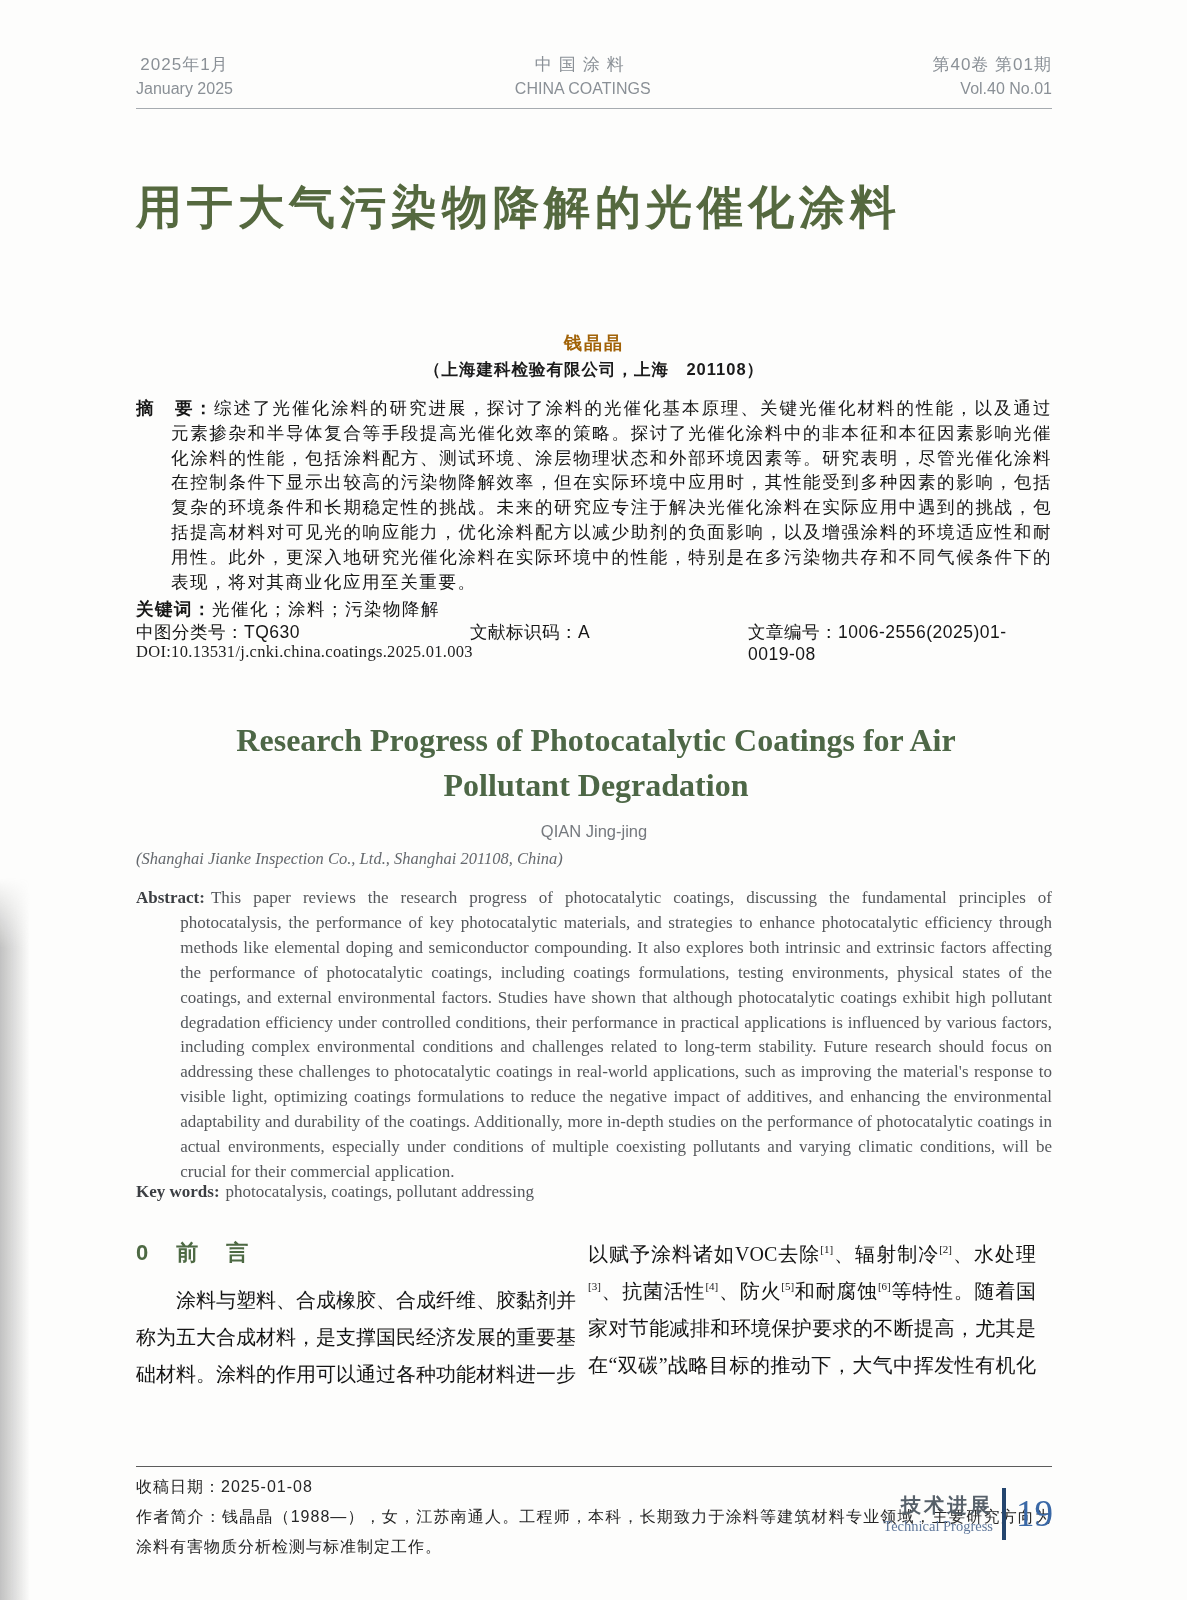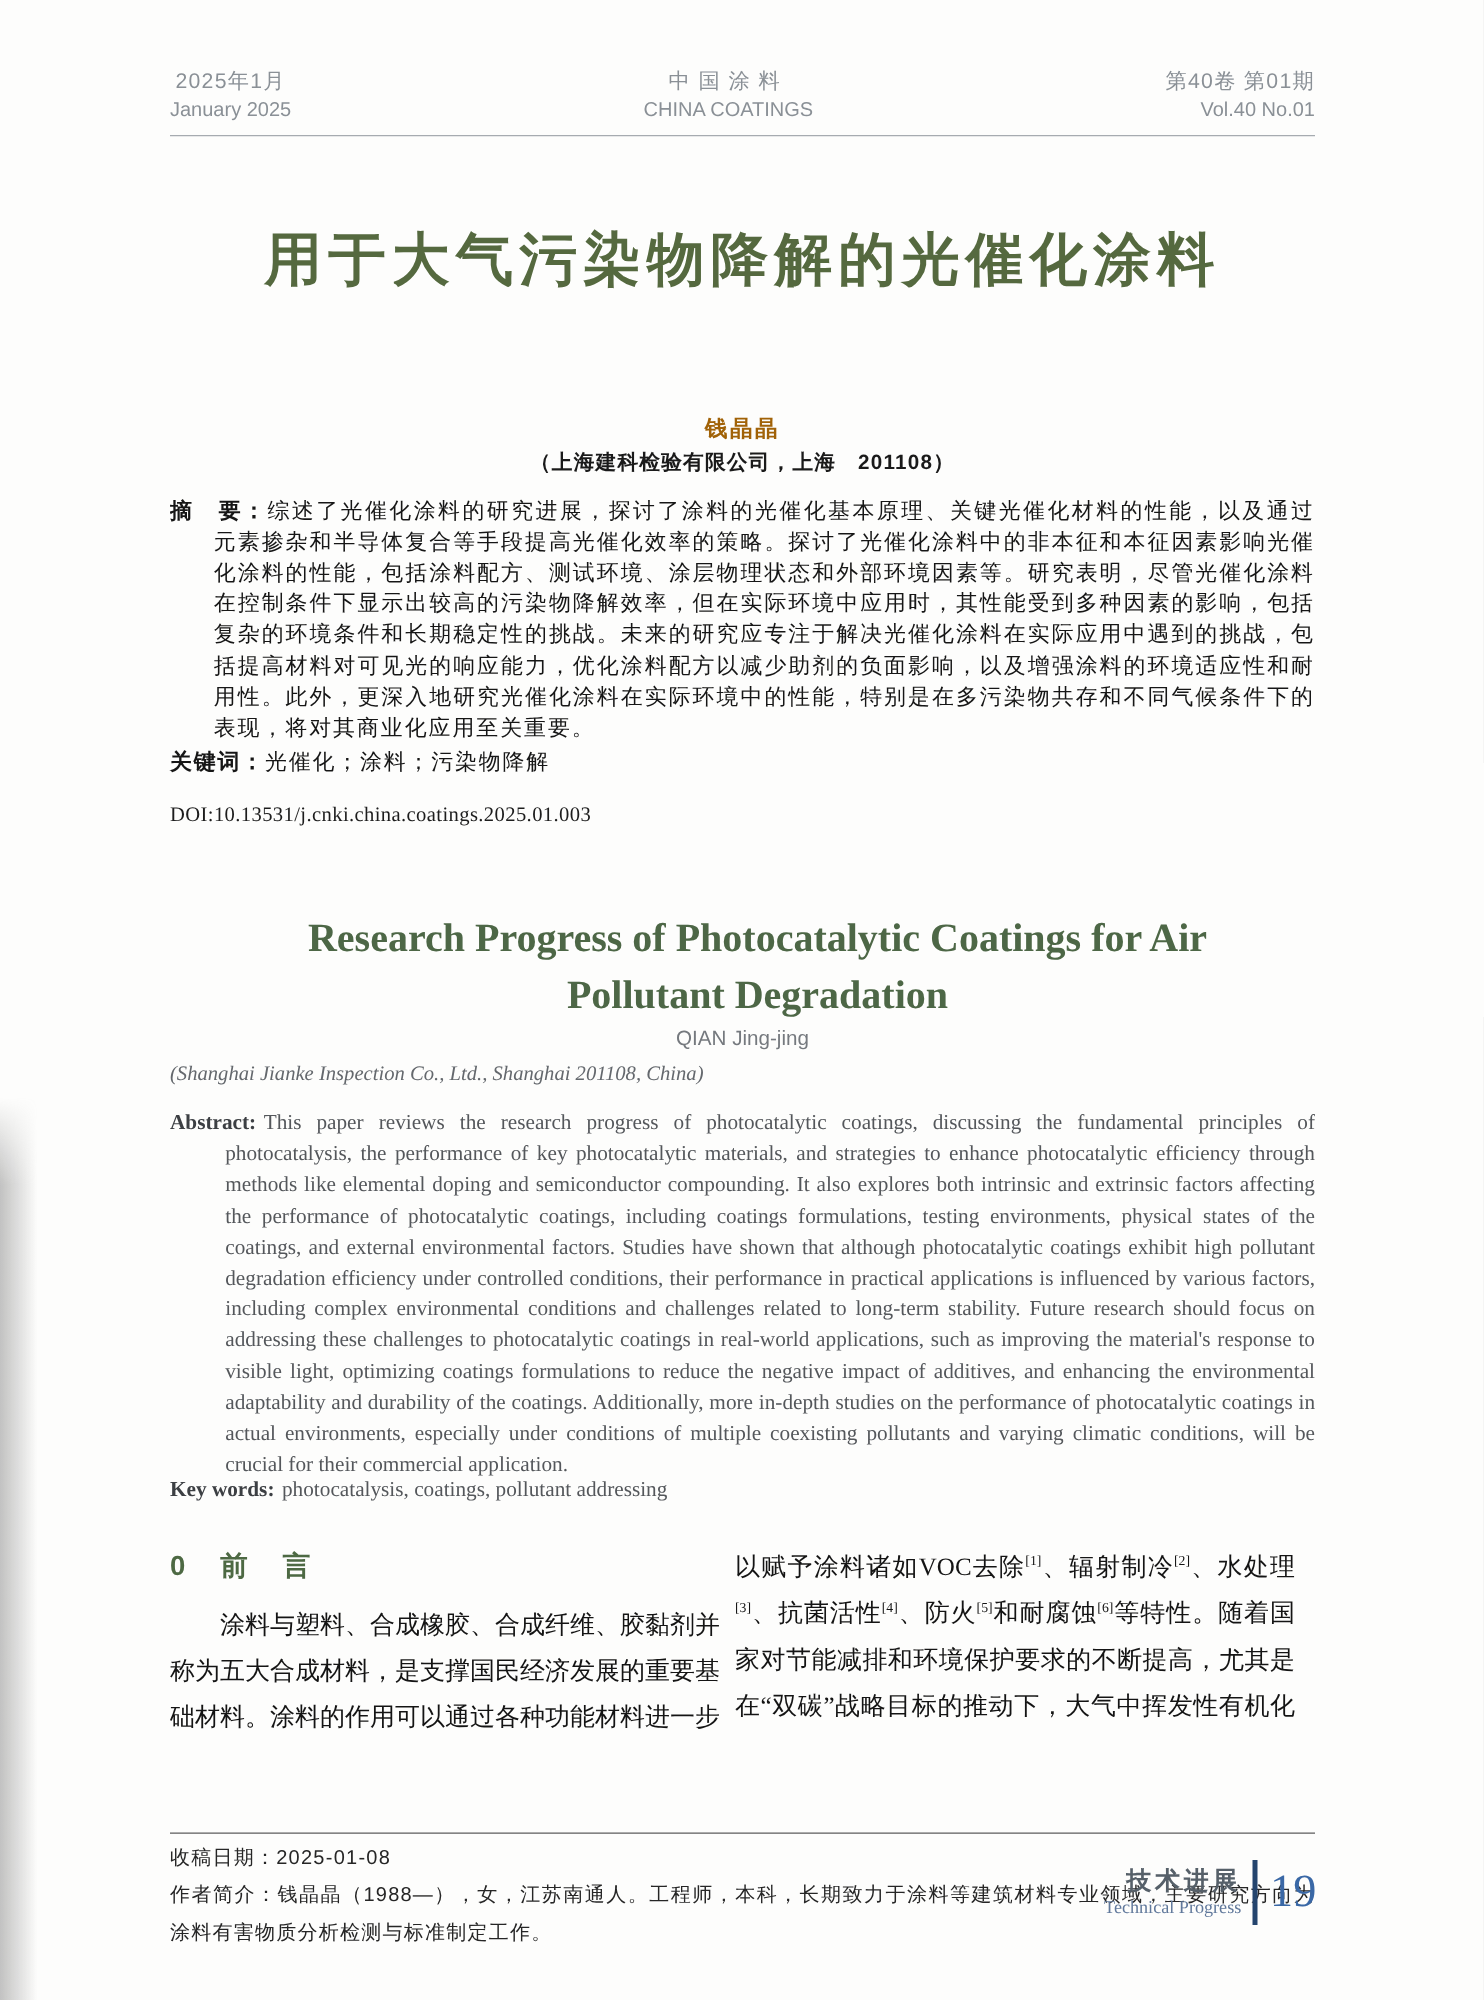--- a/index.html
+++ b/index.html
@@ -23,38 +23,38 @@
   
   .header{top:52px;display:flex;justify-content:space-between;align-items:flex-end;
     padding-bottom:8px;border-bottom:1px solid #a6abb0;color:#8a9096;}
   .header .cn{font-size:17px;line-height:26px;letter-spacing:1px;text-align:center;}
   .header .en{font-size:16px;line-height:22px;}
   .h-center{text-align:center;}
   .h-center .cn{letter-spacing:7px;}
   .h-right{text-align:right;}
 
   
-  .title-cn{top:176px;margin:0;text-align:center;font-size:46px;line-height:62px;
+  .title-cn{top:176px;margin:0;font-size:46px;line-height:62px;
     font-weight:700;letter-spacing:5px;color:#55693f;}
   .author-cn{top:331px;text-align:center;font-size:18px;font-weight:700;color:#a16207;letter-spacing:2px;}
   .affil-cn{top:359px;text-align:center;font-size:16.5px;font-weight:700;color:#1a1a1a;letter-spacing:1px;}
 
   
   .abstract-cn{top:396px;height:200px;overflow:hidden;margin:0;
     font-size:17.5px;line-height:24.8px;letter-spacing:1.6px;color:#161616;
     text-align:justify;padding-left:2em;text-indent:-2em;box-sizing:border-box;width:916px;}
   .keywords-cn{top:597px;margin:0;font-size:17.5px;color:#161616;letter-spacing:1.5px;}
   .meta-row{top:620px;display:flex;font-size:17.5px;color:#161616;letter-spacing:.5px;}
   .meta-1{flex:0 0 334px;}
   .meta-2{flex:0 0 278px;}
   .meta-3{flex:1;}
   .doi{top:642px;font-family:"Liberation Serif",serif;font-size:16.5px;color:#1d1d1d;letter-spacing:.3px;}
 
   
-  .title-en{top:716px;margin:12px;text-align:center;font-family:"Liberation Serif",serif;
+  .title-en{top:716px;margin:2px;text-align:center;font-family:"Liberation Serif",serif;
     font-weight:700;font-size:32px;line-height:45px;color:#4d6746;}
   .author-en{top:822px;text-align:center;font-size:16.5px;color:#75797e;}
   .affil-en{top:849px;text-align:left;font-family:"Liberation Serif",serif;
     font-style:italic;font-size:16.5px;color:#64686d;}
 
   
   .abstract-en{top:886px;height:300px;overflow:hidden;margin:0;
     font-family:"Liberation Serif",serif;font-size:17px;line-height:24.9px;color:#54575b;
     text-align:justify;padding-left:2.6em;text-indent:-2.6em;box-sizing:border-box;width:916px;}
   .abstract-en .lbl,.keywords-en .lbl{font-weight:700;color:#3c3f43;margin-right:6px;}
@@ -110,20 +110,25 @@
     <div>用于大气污染物降解的光催化涂料</div>
   </h1>
 
   <div class="abs author-cn">钱晶晶</div>
   <div class="abs affil-cn">（上海建科检验有限公司，上海　201108）</div>
 
   <p class="abs abstract-cn"><span class="lbl">摘　要：</span><span>综述了光催化涂料的研究进展，探讨了涂料的光催化基本原理、关键光催化材料的性能，以及通过元素掺杂和半导体复合等手段提高光催化效率的策略。探讨了光催化涂料中的非本征和本征因素影响光催化涂料的性能，包括涂料配方、测试环境、涂层物理状态和外部环境因素等。研究表明，尽管光催化涂料在控制条件下显示出较高的污染物降解效率，但在实际环境中应用时，其性能受到多种因素的影响，包括复杂的环境条件和长期稳定性的挑战。未来的研究应专注于解决光催化涂料在实际应用中遇到的挑战，包括提高材料对可见光的响应能力，优化涂料配方以减少助剂的负面影响，以及增强涂料的环境适应性和耐用性。此外，更深入地研究光催化涂料在实际环境中的性能，特别是在多污染物共存和不同气候条件下的表现，将对其商业化应用至关重要。</span></p>
 
   <p class="abs keywords-cn"><span class="lbl">关键词：</span><span>光催化；涂料；污染物降解</span></p>
 
+  <div class="abs meta-row">
+    <span class="meta-1"><span>中图分类号：</span><span>TQ630</span></span>
+    <span class="meta-2"><span>文献标识码：</span><span>A</span></span>
+    <span class="meta-3"><span>文章编号：</span><span>1006-2556(2025)01-0019-08</span></span>
+  </div>
 
   <div class="abs doi">DOI:10.13531/j.cnki.china.coatings.2025.01.003</div>
 
   <h2 class="abs title-en">
     <div>Research Progress of Photocatalytic Coatings for Air</div>
     <div>Pollutant Degradation</div>
   </h2>
 
   <div class="abs author-en">QIAN Jing-jing</div>
   <div class="abs affil-en">(Shanghai Jianke Inspection Co., Ltd., Shanghai 201108, China)</div>

